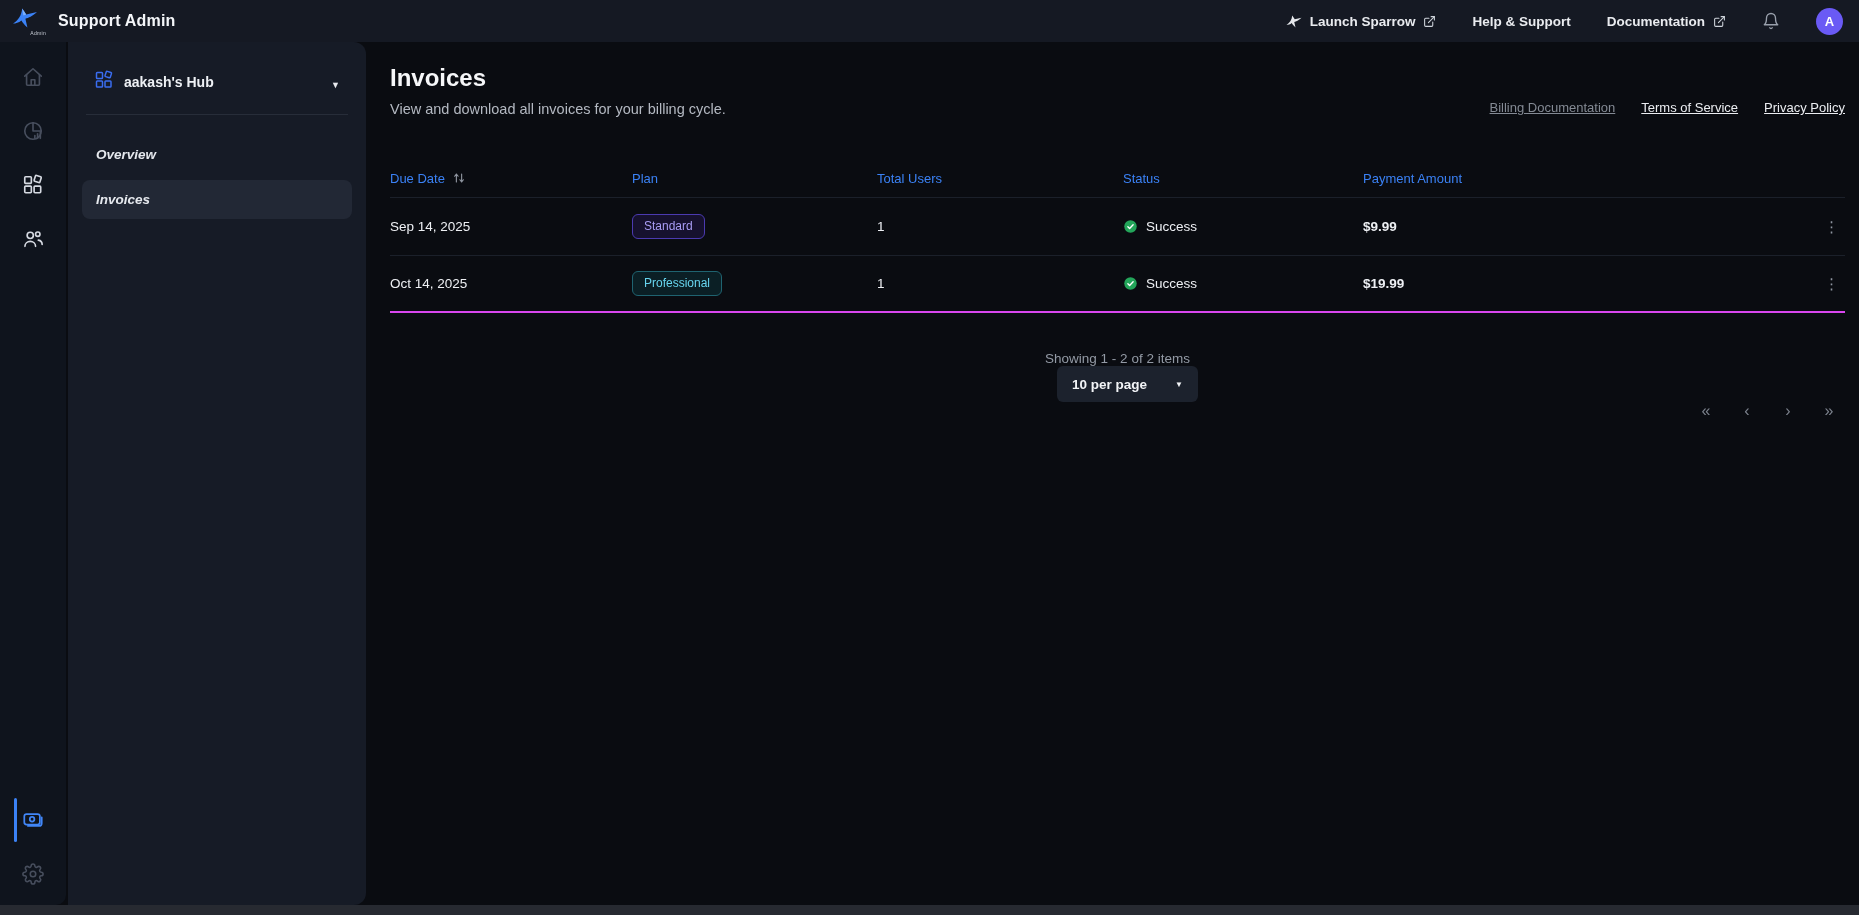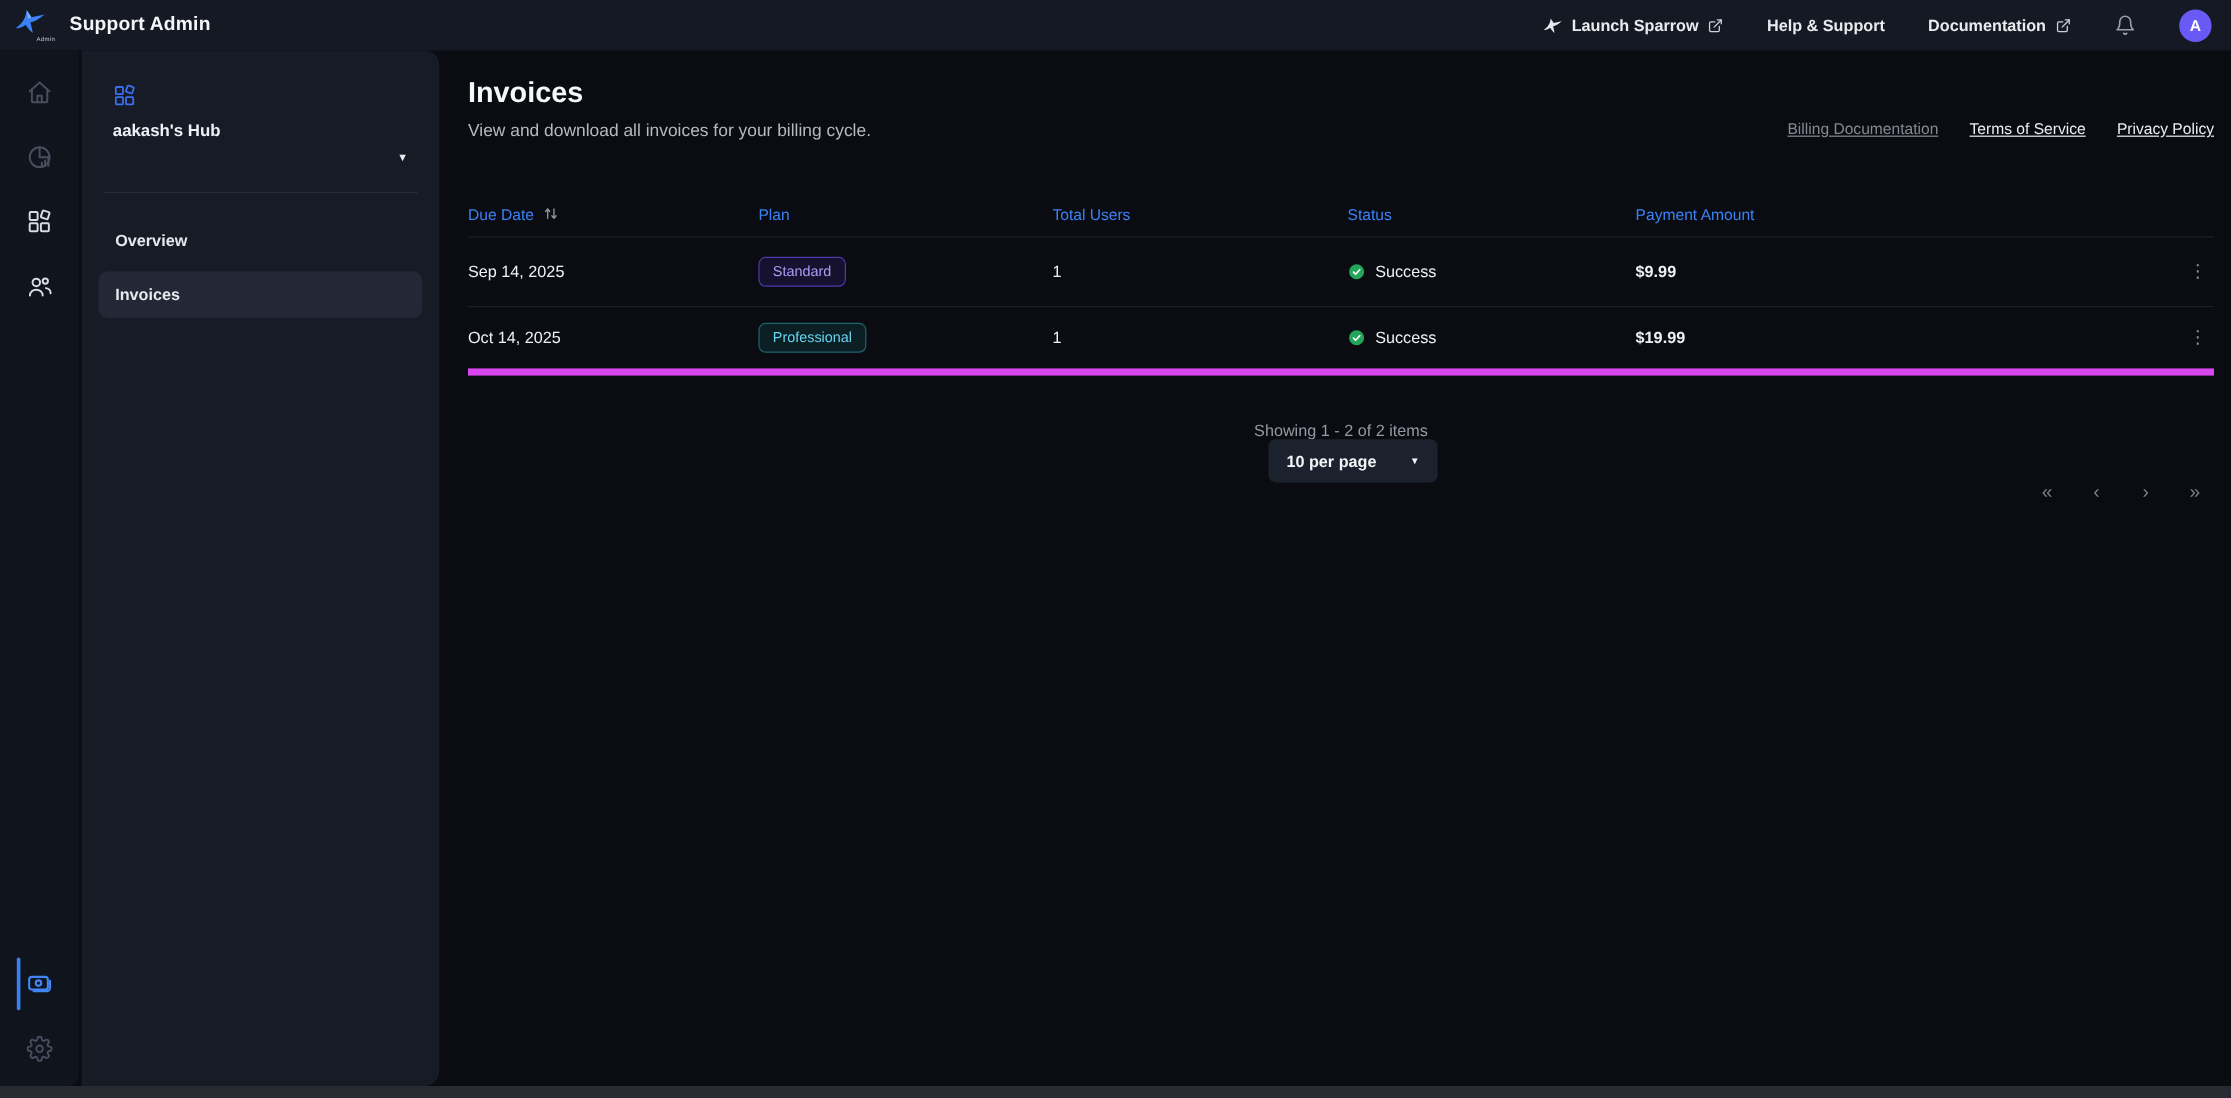--- a/index.html
+++ b/index.html
@@ -33,43 +33,43 @@
   .rail-icon.bright { color:#d6dae2; }
   .rail-spacer { flex:1; }
   .rail-bottom { display:flex; flex-direction:column; align-items:center; gap:16px; }
   .rail-bottom .rail-icon { margin-bottom:0; }
   .rail-icon.active { color:#4186f7; }
   .rail-icon.active::before { content:""; position:absolute; left:0; top:-3px; height:44px; width:3px;
                               background:#3b82f6; border-radius:2px; }
 
   .sidebar { width:298px; background:#161b26; margin-left:2px; border-radius:0 12px 12px 0;
              padding:18px 14px; }
-  .hub-select { display:flex; align-items:flex-start; gap:10px; padding:10px 12px; cursor:pointer;flex-direction:column; }
+  .hub-select { display:flex; align-items:flex-end; gap:10px; padding:10px 12px; cursor:pointer; }
   .hub-select svg { width:20px; height:20px; color:#3a6df0; display:block; }
   .hub-name { font-size:14px; font-weight:700; color:#eef1f5; }
   .hub-caret { margin-left:auto; color:#e8eaee; font-size:9px; }
   .side-divider { height:1px; background:#272d39; margin:14px 4px 20px; }
   .menu-item { padding:12px 14px; font-size:13.5px; font-weight:600; color:#e6e9ee; border-radius:8px;
-               margin-bottom:6px; cursor:pointer; }
+               margin-bottom:6px; cursor:pointer;font-style:italic; }
   .menu-item.active { background:#222835; }
 
   
   .main { flex:1; padding:22px 14px 0 24px; min-width:0; }
   .main-header { display:flex; justify-content:space-between; align-items:flex-end; }
   .page-title { font-size:24px; font-weight:700; color:#f6f7f9; margin-bottom:9px; }
   .page-subtitle { font-size:14.5px; color:#b4b9c2; }
   .legal-links { display:flex; gap:26px; font-size:13px; padding-bottom:2px; }
   .legal-link { text-decoration:underline; color:#ebedf1; font-weight:500; cursor:pointer; white-space:nowrap; }
   .legal-link.muted { color:#848a94; }
 
   .table { margin-top:42px; }
   .t-row { display:flex; align-items:center; }
   .t-head { height:38px; color:#3b82f6; font-size:13px; }
   .t-body-row { height:58px; border-top:1px solid #1b202a; font-size:13.5px; color:#eef0f4; }
-  .t-body-row:last-of-type { border-bottom:6px solid #d946ef; }
+  .t-body-row:last-of-type { border-bottom:2px solid #d946ef; }
   .c-date { width:242px; display:flex; align-items:center; }
   .c-plan { width:245px; }
   .c-users { width:246px; }
   .c-status { width:240px; }
   .c-amount { flex:1; }
   .c-actions { width:36px; display:flex; justify-content:flex-end; }
   .sort-icon { margin-left:7px; color:#8f95a0; cursor:pointer; }
   .sort-icon svg { width:14px; height:14px; display:block; }
 
   .badge { display:inline-block; font-size:12px; padding:4px 11px; border-radius:6px; line-height:1.2; }

